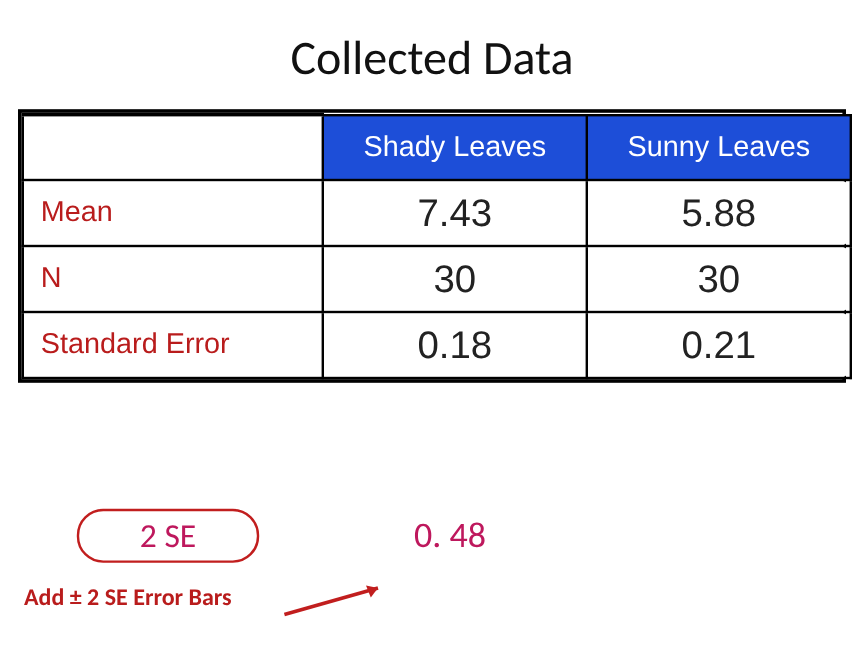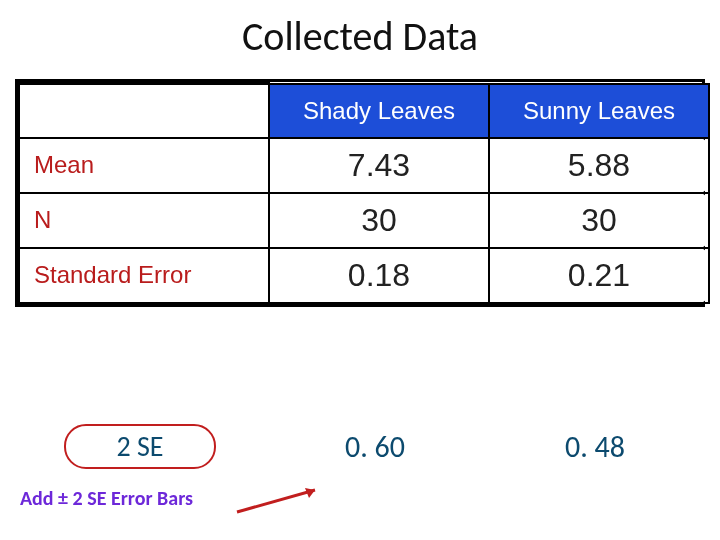--- a/index.html
+++ b/index.html
@@ -10,21 +10,21 @@
     height: 540px;
     background: #fff;
     font-family: Arial, Helvetica, sans-serif;
     color: #000;
     overflow: hidden;
   }
   .slide {
     width: 720px;
     height: 419px;
     position: relative;
-    padding-top: 12px;
+    padding-top: 24px;
   }
   .title {
     text-align: center;
     font-family: "Calibri", Arial, sans-serif;
     font-size: 40px;
     font-weight: 400;
     color: #111;
     margin-bottom: 18px;
   }
   .table-wrap {
@@ -86,39 +86,39 @@
     top: 424px;
     display: grid;
     grid-template-columns: 250px 220px 220px;
     align-items: center;
   }
   .extra-cell {
     text-align: center;
     font-family: "Calibri", Arial, sans-serif;
     font-size: 30px;
     font-weight: 400;
-    color: #0c4a6e;
+    color: #be185d;
   }
   .extra-label {
     display: inline-block;
     border: 2px solid #c11e1e;
     border-radius: 22px;
     padding: 3px 50px;
     font-family: "Calibri", Arial, sans-serif;
     font-size: 28px;
   }
 
   .annotation {
     position: absolute;
     left: 20px;
     top: 486px;
     font-family: "Calibri", Arial, sans-serif;
     font-weight: 700;
     font-size: 20px;
-    color: #6d28d9;
+    color: #b91c1c;
   }
 
   .arrow {
     position: absolute;
     left: 235px;
     top: 480px;
     width: 95px;
     height: 40px;
     pointer-events: none;
   }
@@ -159,21 +159,20 @@
         <td class="data">0.21</td>
       </tr>
     </tbody>
       </table>
   </div>
 
   <div class="extra-row">
     <div class="extra-cell">
       <span class="extra-label">2 SE</span>
     </div>
-    <div class="extra-cell">0. 60</div>
     <div class="extra-cell">0. 48</div>
   </div>
 
   <div class="annotation">Add ± 2 SE Error Bars</div>
 
   <svg class="arrow" viewBox="0 0 95 40">
     <line x1="2" y1="32" x2="80" y2="10" stroke="#c11e1e" stroke-width="3"></line>
     <polygon points="80,10 70,8 74,18" fill="#c11e1e"></polygon>
   </svg>
 

